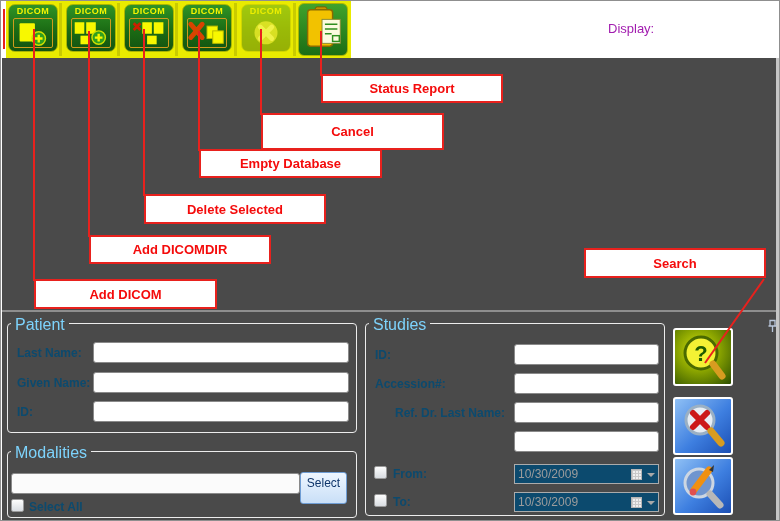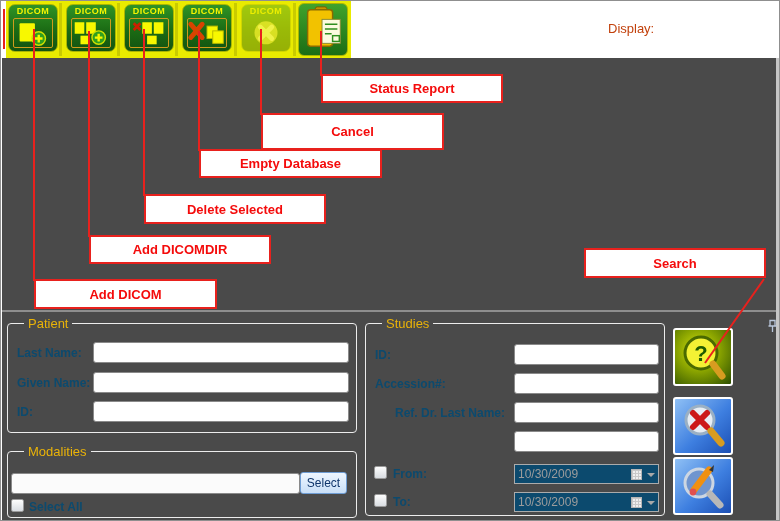--- a/index.html
+++ b/index.html
@@ -26,21 +26,21 @@
     border:1px solid #cf9c1c; border-radius:2px;
   }
   .tb-btn svg { position:absolute; left:0; top:0; width:100%; height:100%; }
   #tb-cancel { opacity:0.38; }
   #tb-status {
     position:absolute; top:2px; width:50px; height:53px;
     background:linear-gradient(180deg,#3fa32c,#1c6d15);
     border:1px solid #a9b404; border-radius:6px;
   }
   
-  #display-label { position:absolute; left:606px; top:20px; width:52px; font-size:13px; color:#c2410c; }
+  #display-label { position:absolute; left:606px; top:20px; width:52px; font-size:13px; color:#a21caf; }
   #display-combo {
     position:absolute; left:664px; top:16px; width:112px; height:23px;
     background:#fff; border:1px solid #e3e3e3; font-size:13px; font-weight:600; color:#111;
     line-height:21px; padding-left:5px;
   }
   #display-combo .arrow {
     position:absolute; right:3px; top:8px; width:0; height:0;
     border-left:4px solid transparent; border-right:4px solid transparent; border-top:5px solid #222;
   }
   
@@ -51,22 +51,22 @@
   
   #annot-svg { position:absolute; left:0; top:0; width:780px; height:521px; z-index:40; pointer-events:none; }
   .callout {
     position:absolute; z-index:35; background:#ffffff; border:2px solid #e8211d;
     display:flex; align-items:center; justify-content:center;
     font-size:13px; font-weight:bold; color:#f40b0b;
   }
   
   .groupbox { position:absolute; border:1px solid #ececec; border-radius:4px; }
   .groupbox .gb-title {
-    position:absolute; top:-8px; left:16px; background:#4a4a4a; padding:0 4px;
-    font-size:13px; color:#eab308;
+    position:absolute; top:-8px; left:3px; background:#4a4a4a; padding:0 4px;
+    font-size:16px; color:#7dd3fc;
   }
   .flabel { position:absolute; font-size:12px; font-weight:bold; color:#0c4a6e; white-space:nowrap; }
   .tinput {
     position:absolute; height:21px; background:#ffffff; border:1px solid #8a8a8a;
     border-radius:3px; font-size:12px; padding:0 5px; color:#222; outline:none;
   }
   .dateinput {
     position:absolute; height:20px; background:#0c4a6e; border:1px solid #ababab;
     font-size:12px; color:#9c9c9c; line-height:18px; padding-left:3px;
   }
@@ -74,21 +74,21 @@
     border:1px solid #b5b5b5; background:
       linear-gradient(#c9c9c9 1px, transparent 1px) 0 0/3px 3px,
       linear-gradient(90deg,#c9c9c9 1px, transparent 1px) 0 0/3px 3px, #efefef; }
   .dateinput .darr { position:absolute; right:3px; top:8px; width:0; height:0;
     border-left:4px solid transparent; border-right:4px solid transparent; border-top:4px solid #a8a8a8; }
   .cbox {
     position:absolute; width:13px; height:13px; border:1px solid #9a9a9a; border-radius:2px;
     background:linear-gradient(180deg,#fdfdfd,#d9dde2);
   }
   #select-btn {
-    position:absolute; left:299px; top:471px; width:47px; height:22px;
+    position:absolute; left:299px; top:471px; width:47px; height:32px;
     background:linear-gradient(180deg,#eef6ff,#c9dff7); border:1px solid #6f9dd4; border-radius:3px;
     font-size:12px; color:#10366b; text-align:center; line-height:20px; cursor:pointer;
   }
   
   .action-btn { position:absolute; left:672px; width:60px; height:58px;
     border:2px solid #ffffff; border-radius:3px; }
   #search-btn { top:327px;
     background:radial-gradient(circle at 42% 38%, #d8e410 0%, #8aa400 45%, #2c4e02 100%); }
   #clear-search-btn { top:396px;
     background:linear-gradient(135deg,#8fc0f5 0%,#3e7fe0 55%,#1c4fb4 100%); }

